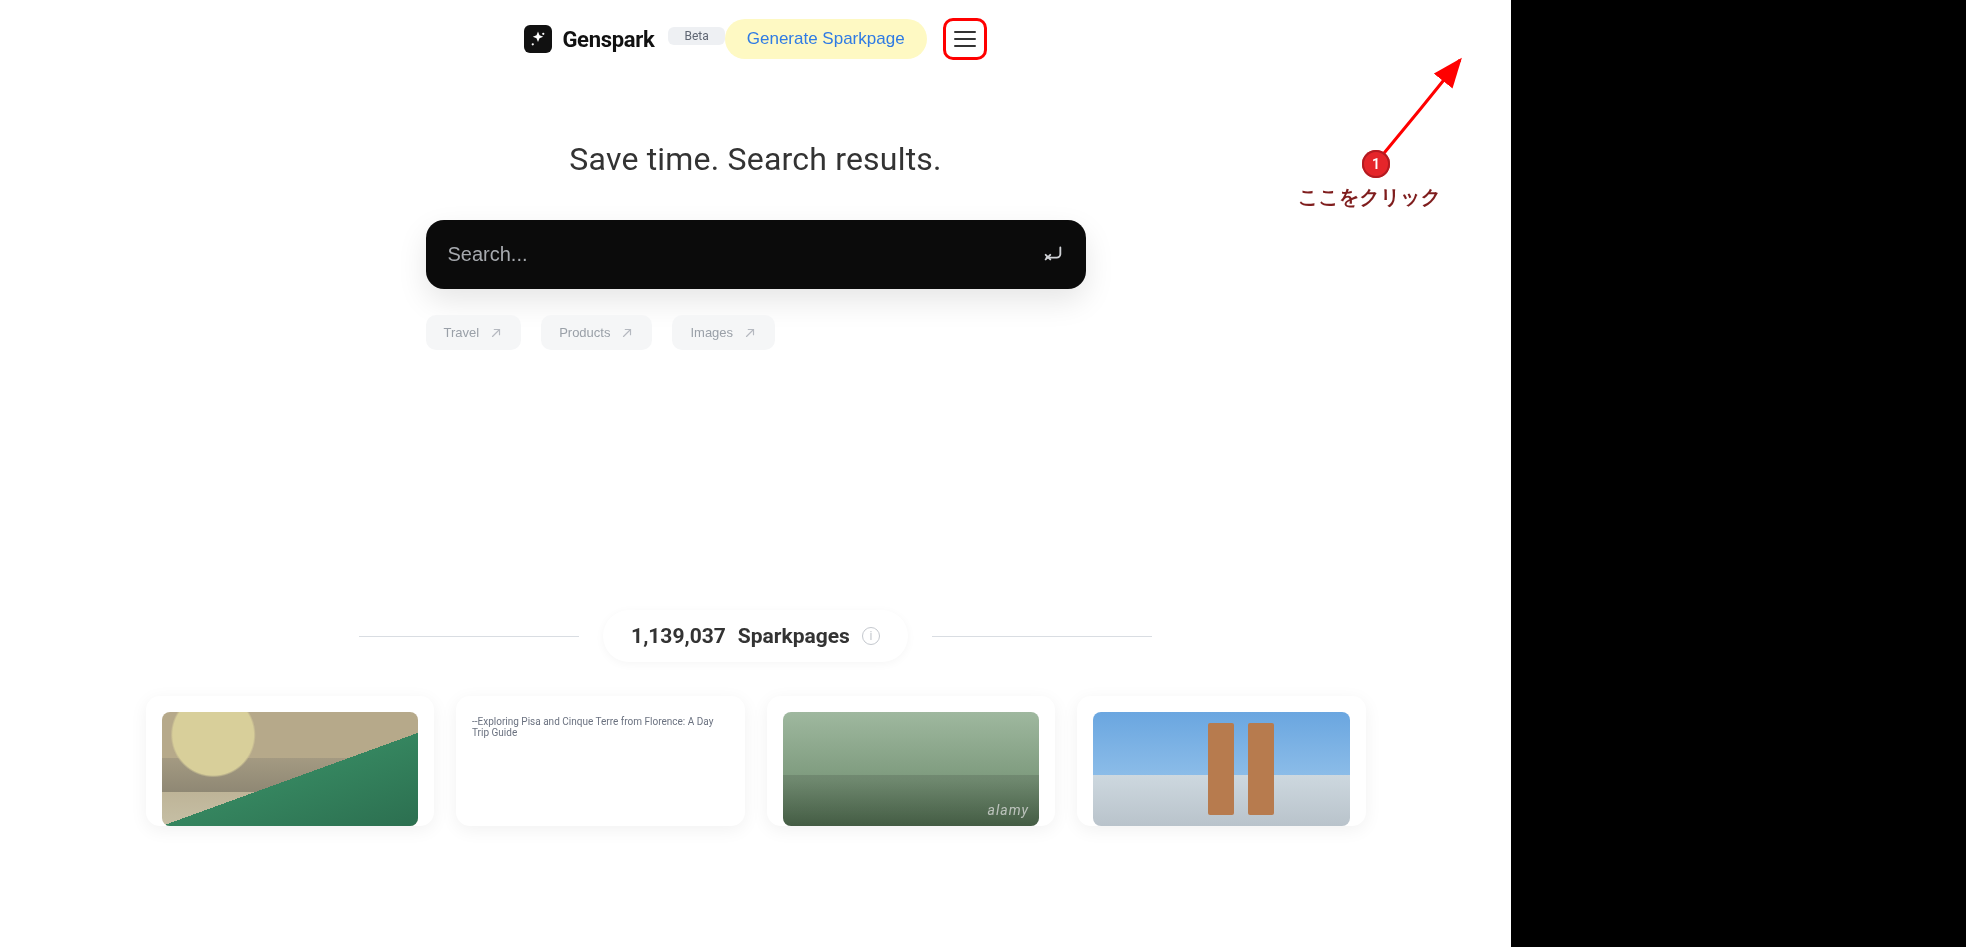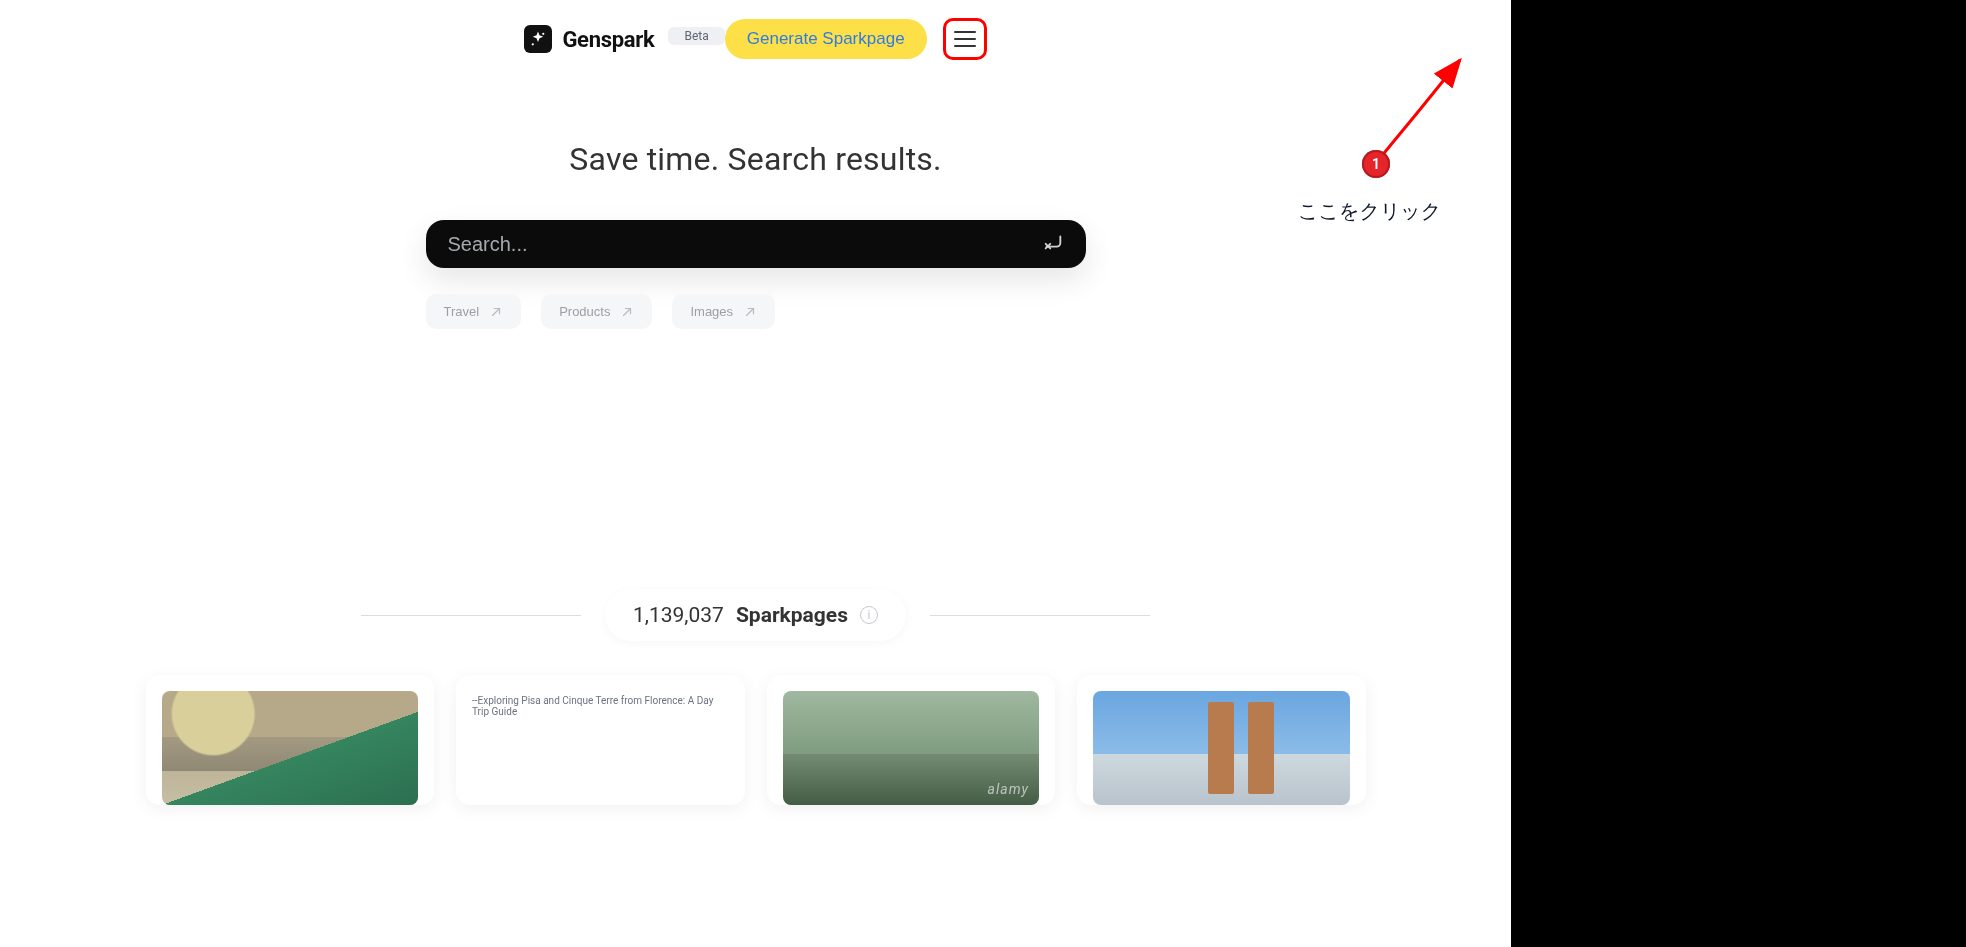--- a/index.html
+++ b/index.html
@@ -8,49 +8,49 @@
   .right-black { position: absolute; top: 0; left: 1511px; width: 455px; height: 947px; background: #000; }
 
   
   .header { display: flex; align-items: center; justify-content: center; padding: 18px 28px 0 28px; }
   .brand { display: flex; align-items: center; gap: 10px; }
   .brand-logo { width: 28px; height: 28px; border-radius: 6px; background: #111; display: flex; align-items: center; justify-content: center; }
   .brand-name { font-size: 22px; font-weight: 700; letter-spacing: -0.3px; }
   .beta-badge { font-size: 12px; color: #5f6673; background: #eef0f3; border-radius: 6px; padding: 2px 16px; margin-left: 4px; position: relative; top: -3px; }
 
   .header-actions { display: flex; align-items: center; gap: 16px; }
-  .generate-btn { background: #fde047; color: #2f7be4; border: none; border-radius: 22px; padding: 10px 22px; font-size: 17px; font-weight: 500; cursor: pointer; }
+  .generate-btn { background: #fef9c3; color: #2f7be4; border: none; border-radius: 22px; padding: 10px 22px; font-size: 17px; font-weight: 500; cursor: pointer; }
   .menu-btn { width: 44px; height: 42px; border-radius: 10px; background: #fff; border: 3px solid #ff0000; display: flex; align-items: center; justify-content: center; cursor: pointer; }
   .menu-btn svg { stroke: #333; }
 
   
   .annotation { position: absolute; top: 50px; left: 1300px; width: 200px; height: 200px; pointer-events: none; }
   .annotation svg { position: absolute; top: 0; left: 0; }
   .annotation-badge { position: absolute; top: 100px; left: 62px; width: 28px; height: 28px; border-radius: 50%; background: #e5252a; color: #fff; font-size: 14px; font-weight: 600; display: flex; align-items: center; justify-content: center; box-shadow: 0 0 0 2px #b31b21 inset; }
-  .annotation-text { position: absolute; top: 148px; left: -2px; color: #0f172a; font-size: 20px; font-weight: 400; white-space: nowrap; }
+  .annotation-text { position: absolute; top: 134px; left: -2px; color: #7f1d1d; font-size: 20px; font-weight: 700; white-space: nowrap; }
 
   
   .hero { text-align: center; margin-top: 80px; }
   .hero-title { font-size: 32px; font-weight: 400; color: #333; letter-spacing: 0.2px; }
 
   .search-wrap { margin: 42px auto 0 auto; width: 660px; }
-  .search-box { background: #0b0b0b; border-radius: 18px; height: 48px; display: flex; align-items: center; padding: 0 22px; box-shadow: 0 12px 30px rgba(0,0,0,0.10); }
+  .search-box { background: #0b0b0b; border-radius: 18px; height: 69px; display: flex; align-items: center; padding: 0 22px; box-shadow: 0 12px 30px rgba(0,0,0,0.10); }
   .search-input { flex: 1; background: transparent; border: none; outline: none; color: #fff; font-size: 20px; }
   .search-input::placeholder { color: #a6a9ae; }
   .enter-icon { color: #d0d2d6; }
 
   .chips { margin-top: 26px; display: flex; gap: 20px; }
   .chip { background: #f5f6f7; color: #9aa0a8; border: none; border-radius: 10px; padding: 10px 18px; font-size: 13px; display: flex; align-items: center; gap: 10px; cursor: pointer; }
   .chip svg { stroke: #b5b9c0; }
 
   
   .spark-strip { margin-top: 260px; display: flex; align-items: center; justify-content: center; gap: 24px; }
   .hr-line { width: 220px; height: 1px; background: #d9dde2; }
   .spark-pill { background: #fff; border-radius: 28px; padding: 14px 28px; font-size: 21px; color: #333; box-shadow: 0 2px 10px rgba(0,0,0,0.04); display: flex; align-items: center; gap: 12px; }
-  .spark-pill .count { color: #333; font-weight: 400; }
+  .spark-pill .count { color: #333; font-weight: 700; }
   .spark-pill .label { font-weight: 700; }
   .info-icon { width: 18px; height: 18px; border-radius: 50%; border: 1.5px solid #c4c8ce; color: #c4c8ce; font-size: 12px; display: flex; align-items: center; justify-content: center; }
 
   
   .cards { margin: 34px auto 0 auto; width: 1220px; display: flex; gap: 22px; }
   .card { flex: 1; background: #fff; border-radius: 14px; box-shadow: 0 4px 18px rgba(0,0,0,0.06); padding: 16px 16px 0 16px; height: 130px; overflow: hidden; }
   .card-img { width: 100%; height: 114px; border-radius: 8px; display: block; }
   .card-text { font-size: 10px; color: #6b7280; padding-top: 4px; }
 
   

